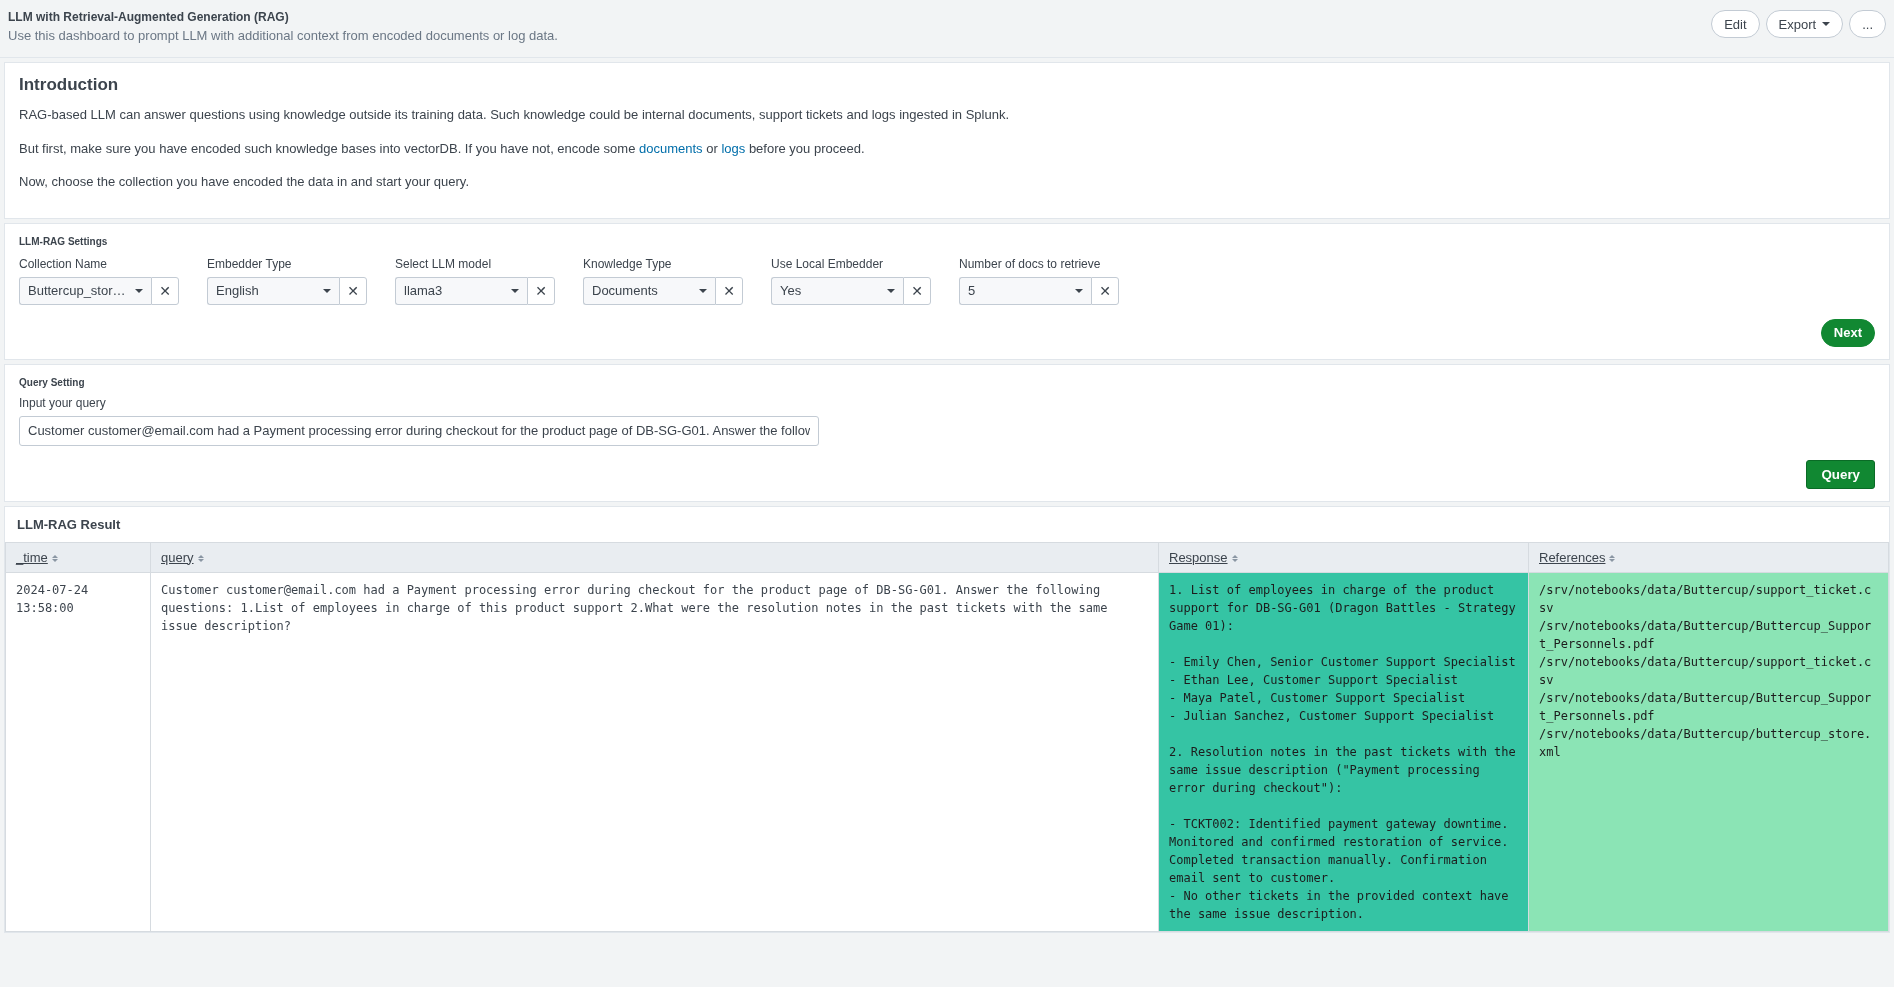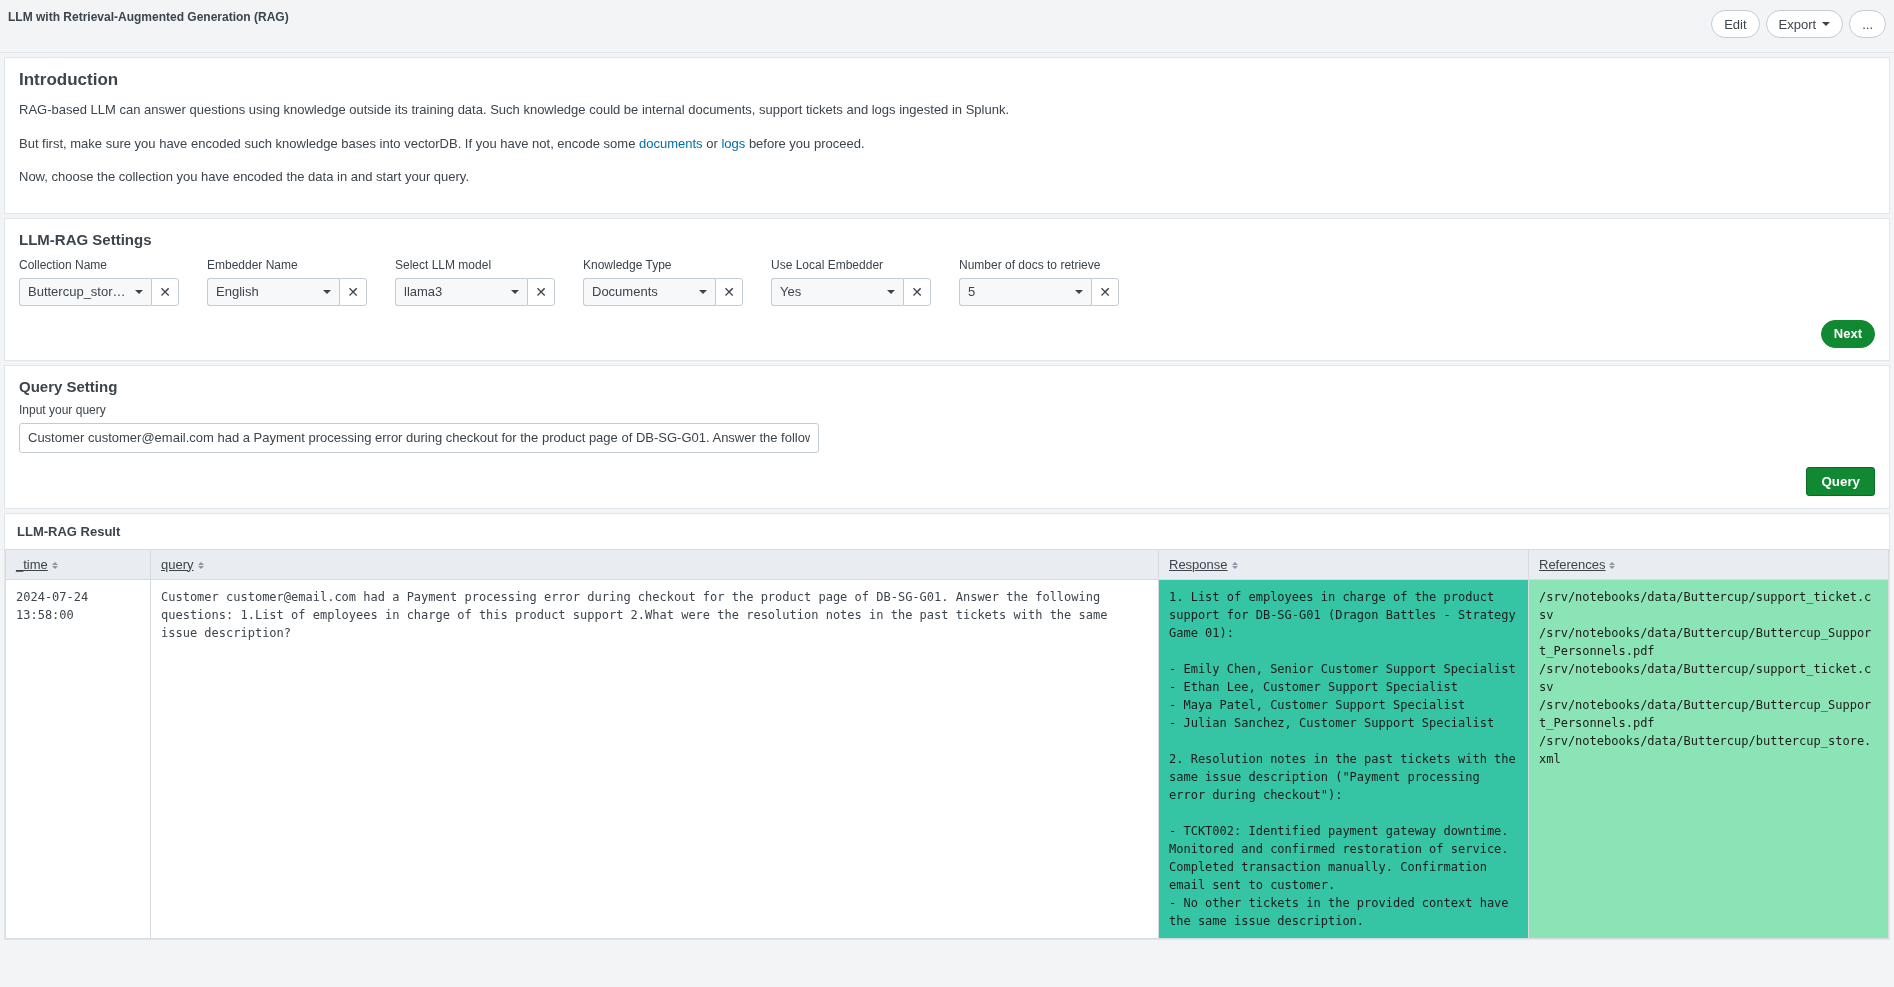--- a/index.html
+++ b/index.html
@@ -19,21 +19,21 @@
 .intro a { color: #006eaa; text-decoration: none; }
 .settings-row { display: flex; gap: 28px; margin-top: 10px; }
 .field-group { display: flex; flex-direction: column; }
 .field-label { font-size: 12px; color: #3c444d; margin-bottom: 6px; }
 .combo { display: flex; }
 .dropdown { display: flex; align-items: center; justify-content: space-between; background: #f7f8fa; border: 1px solid #c3cbd4; border-right: none; border-radius: 3px 0 0 3px; padding: 4px 8px; font-size: 13px; color: #3c444d; height: 28px; width: 132px; cursor: pointer; overflow: hidden; white-space: nowrap; }
 .dropdown .caret { border-left: 4px solid transparent; border-right: 4px solid transparent; border-top: 4px solid #3c444d; margin-left: 6px; flex-shrink: 0; }
 .dropdown .val { overflow: hidden; text-overflow: ellipsis; }
 .clearbtn { width: 28px; height: 28px; display: flex; align-items: center; justify-content: center; background: #fff; border: 1px solid #c3cbd4; border-radius: 0 3px 3px 0; cursor: pointer; font-size: 14px; color: #3c444d; }
 .right-align { display: flex; justify-content: flex-end; margin-top: 14px; align-items: flex-end; }
-.section-title { font-size: 15px; font-weight: 600; color: #3c444d; margin-bottom: 8px; }
+.section-title { font-size: 10px; font-weight: 600; color: #3c444d; margin-bottom: 8px; }
 .query-input-label { font-size: 12px; color: #3c444d; margin-bottom: 6px; display: block; }
 input.query-input { width: 800px; max-width: 100%; height: 30px; padding: 4px 8px; font-size: 13px; border: 1px solid #c3cbd4; border-radius: 3px; background: #fff; color: #3c444d; }
 .result-panel { background: #fff; margin: 4px; border: 1px solid #e1e6eb; }
 .result-header { font-size: 13px; font-weight: 700; padding: 10px 12px; }
 table { width: 100%; border-collapse: collapse; font-size: 13px; }
 thead th { text-align: left; background: #e9edf1; border: 1px solid #d6dbe0; padding: 7px 10px; font-weight: 400; color: #3c444d; text-decoration: underline; }
 thead th .sort { display:inline-block; margin-left:4px; color:#6b7785; }
 .sort::before { content:""; display:block; width:0;height:0;border-left:3px solid transparent;border-right:3px solid transparent;border-bottom:3px solid #8a96a3;margin-bottom:1px;}
 .sort::after { content:""; display:block; width:0;height:0;border-left:3px solid transparent;border-right:3px solid transparent;border-top:3px solid #8a96a3;}
 tbody td { vertical-align: top; padding: 8px 10px; border: 1px solid #d6dbe0; font-family: "Splunk Platform Mono", Consolas, Menlo, monospace; font-size: 12px; line-height: 1.5; white-space: pre-wrap; word-break: break-word; }
@@ -42,20 +42,21 @@
 td.col-response { width: 370px; background: #35c4a4; color:#1d1d1d;}
 td.col-refs { width: 360px; background: #8be4b5; color:#1d1d1d;}
 .btn-query { background:#118832; border:1px solid #0a6b26; color:#fff; font-weight:600; padding:6px 14px; border-radius:3px; cursor:pointer;}
 </style>
 </head>
 <body>
 
 <div class="header-bar">
   <div class="header-left">
     <div class="page-title">LLM with Retrieval-Augmented Generation (RAG)</div>
+    <div class="page-subtitle">Use this dashboard to prompt LLM with additional context from encoded documents or log data.</div>
   </div>
   <div class="header-actions">
     <button class="btn">Edit</button>
     <button class="btn btn-caret">Export</button>
     <button class="btn">...</button>
   </div>
 </div>
 
 <div class="panel intro">
   <div class="panel-heading">Introduction</div>
@@ -75,21 +76,21 @@
         <div class="dropdown">
             <span class="val">Buttercup_store_in...</span>
             <span class="caret"></span>
           </div>
         <div class="clearbtn">
             <span>✕</span>
           </div>
       </div>
     </div>
     <div class="field-group">
-      <div class="field-label">Embedder Name</div>
+      <div class="field-label">Embedder Type</div>
       <div class="combo">
         <div class="dropdown">
             <span class="val">English</span>
             <span class="caret"></span>
           </div>
         <div class="clearbtn">
             <span>✕</span>
           </div>
       </div>
     </div>

